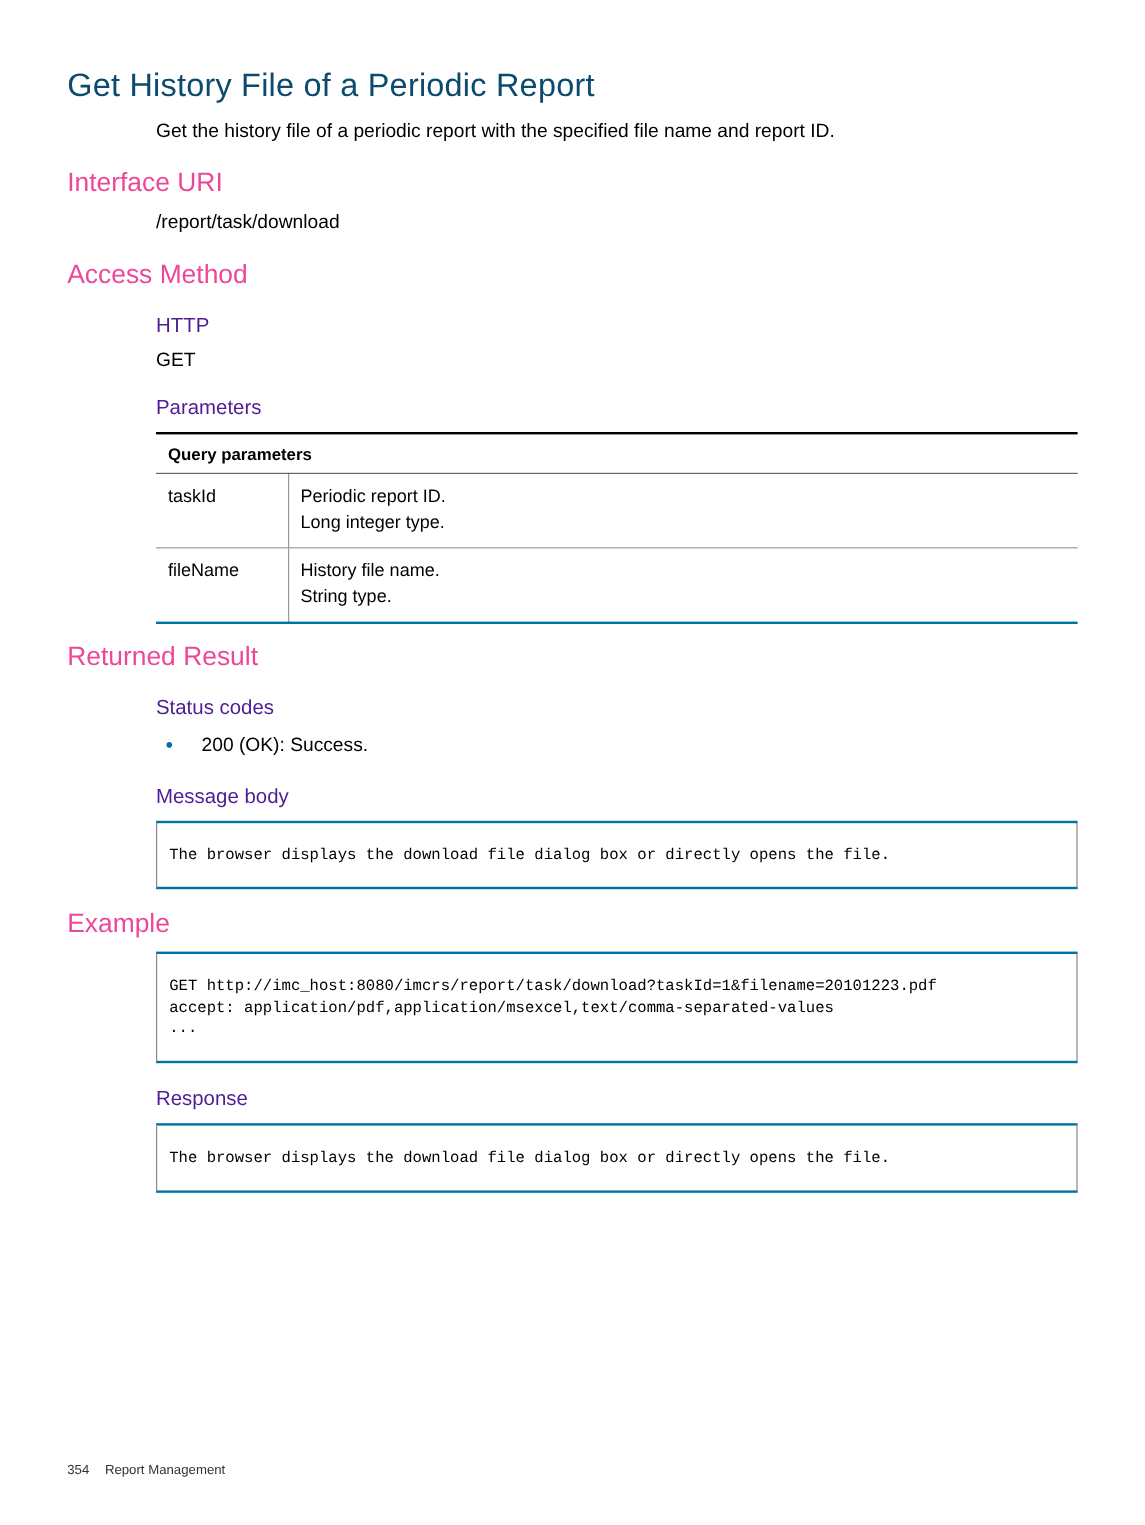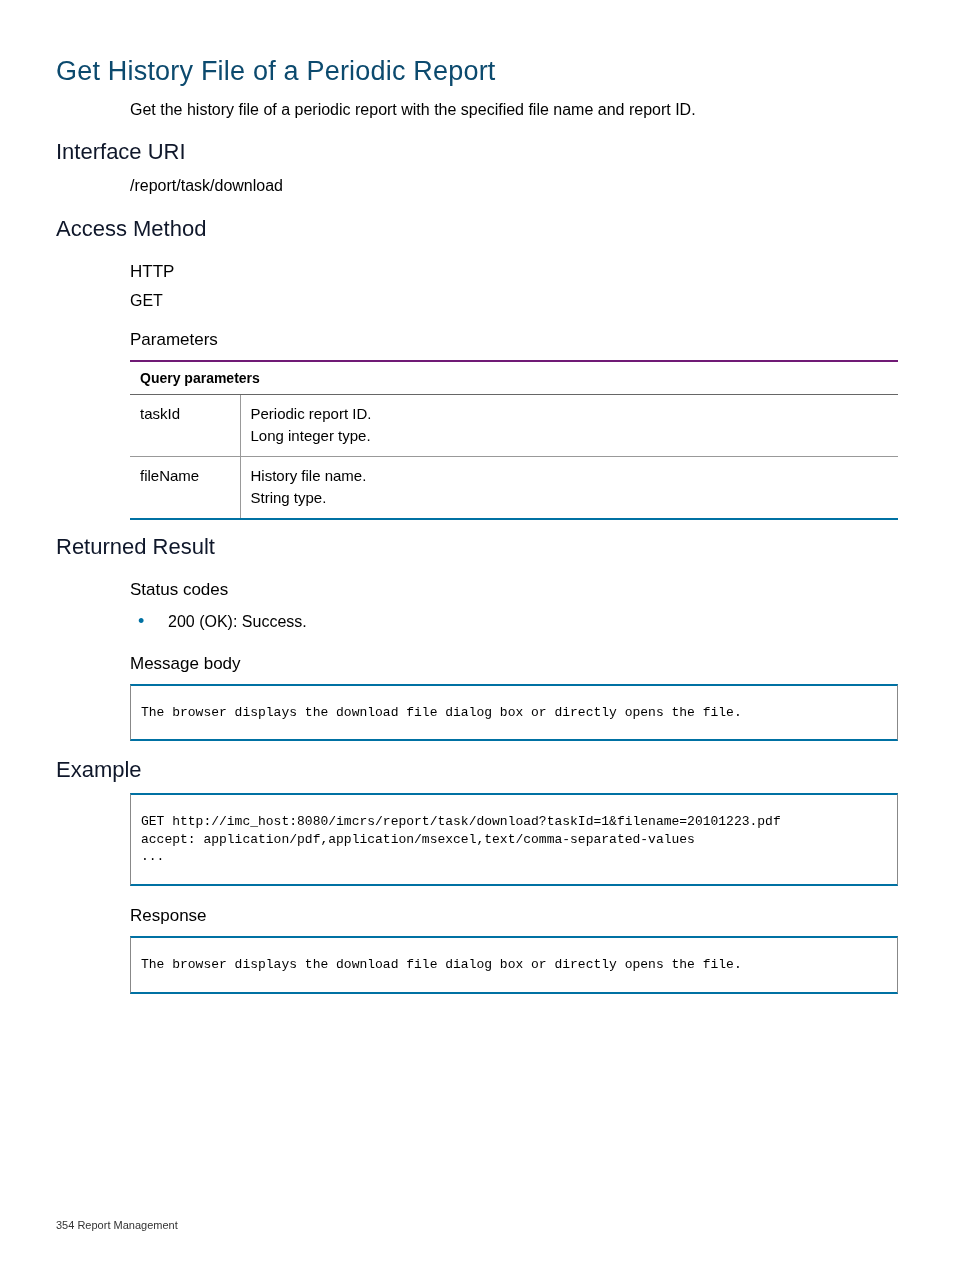--- a/index.html
+++ b/index.html
@@ -23,40 +23,40 @@
     .body-indent { margin-left: 74px; }
     p.body-text {
       font-size: 16px;
       line-height: 1.4;
       margin-bottom: 18px;
     }
     h2.section {
       font-family: "Futura", "Trebuchet MS", Arial, sans-serif;
       font-weight: 300;
       font-size: 22px;
-      color: #0f172a;
+      color: #ec4899;
       margin-top: 14px;
       margin-bottom: 10px;
     }
     h3.subsection {
       font-family: "Futura", "Trebuchet MS", Arial, sans-serif;
       font-weight: 400;
       font-size: 17px;
-      color: #000000;
+      color: #4c1d95;
       margin-top: 20px;
       margin-bottom: 10px;
     }
     .http-get {
       font-size: 16px;
       margin-bottom: 14px;
     }
     table.param-table {
       width: 100%;
       border-collapse: collapse;
-      border-top: 2px solid #701a75;
+      border-top: 2px solid #000000;
       border-bottom: 2px solid #0071a3;
       margin-top: 8px;
       margin-bottom: 14px;
       font-size: 15px;
     }
     table.param-table th {
       text-align: left;
       font-weight: bold;
       padding: 8px 10px;
       border-bottom: 1px solid #666;
@@ -106,21 +106,21 @@
       word-break: break-all;
       line-height: 1.35;
     }
     .footer {
       position: absolute;
       bottom: 40px;
       left: 56px;
       font-size: 11px;
       color: #333;
     }
-    .footer .pagenum { }
+    .footer .pagenum { margin-right: 10px; }
   </style>
 </head>
 <body>
 
 <h1 class="page-title">Get History File of a Periodic Report</h1>
 <p class="body-text body-indent">Get the history file of a periodic report with the specified file name and report ID.</p>
 
 <h2 class="section">Interface URI</h2>
 <p class="body-text body-indent">/report/task/download</p>
 

